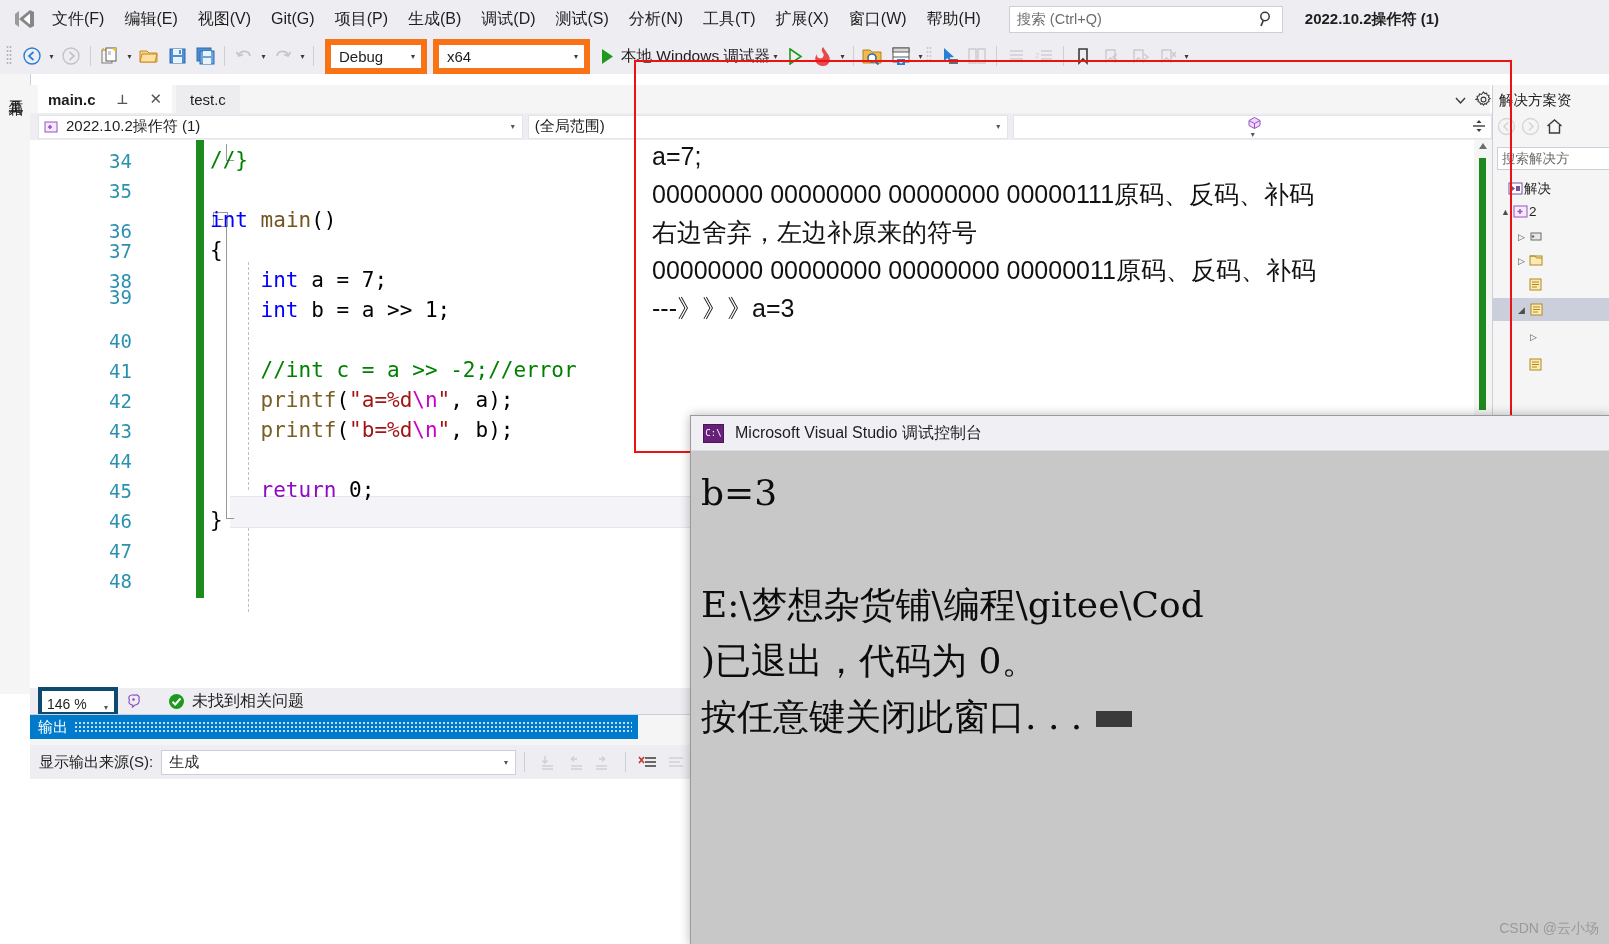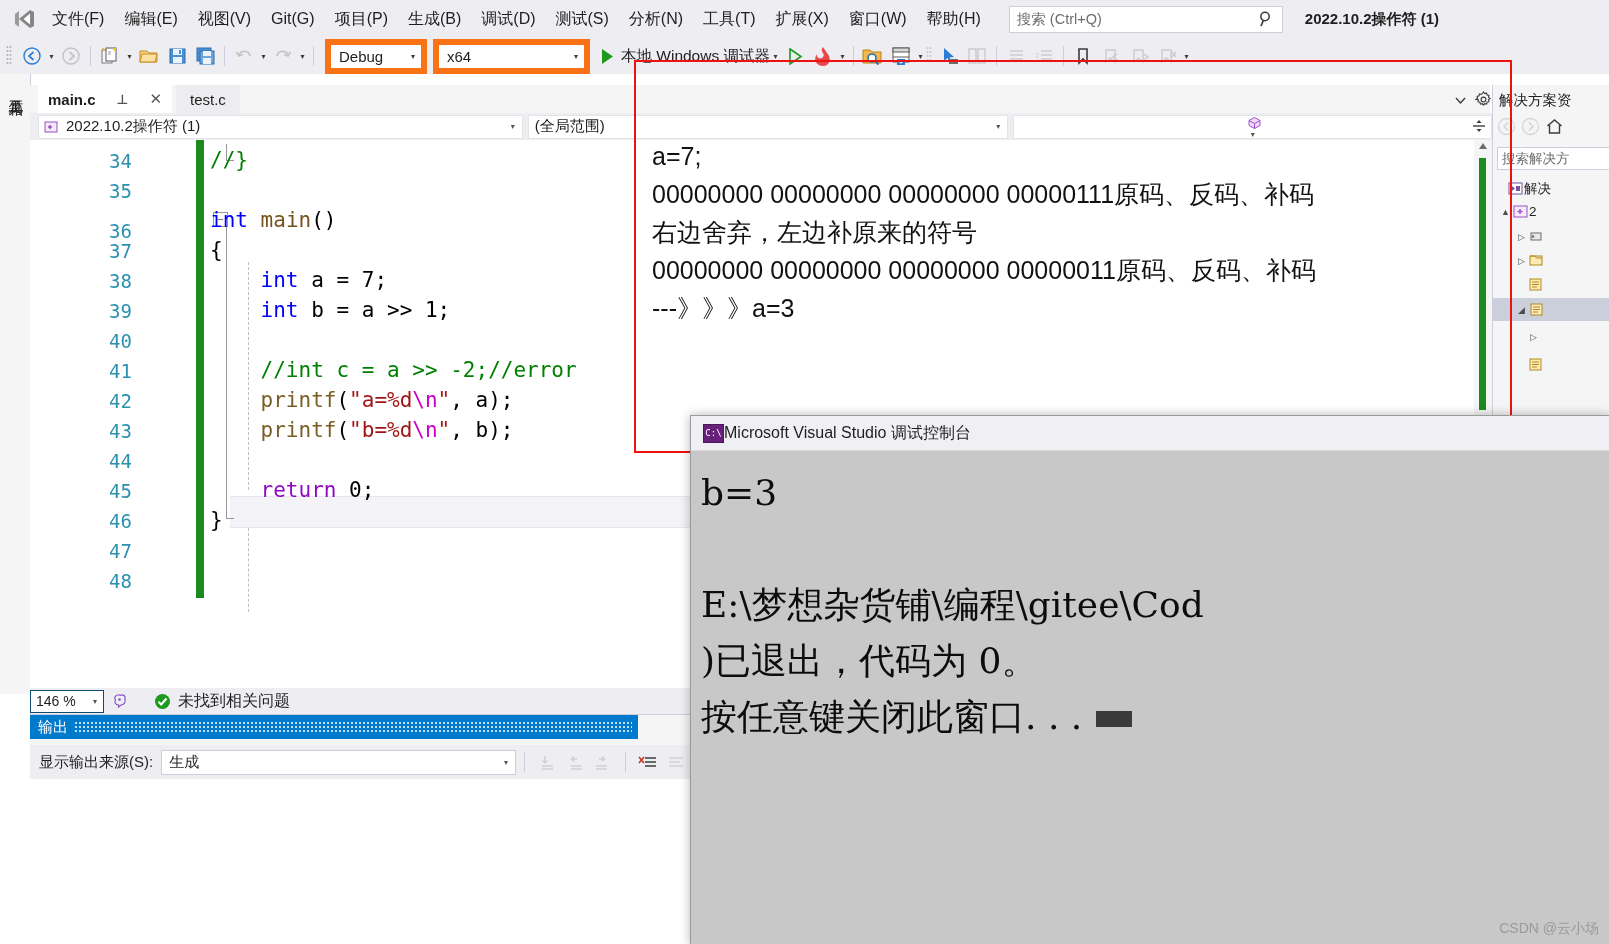--- a/index.html
+++ b/index.html
@@ -108,21 +108,21 @@
   .foldbracket{position:absolute;border-left:1px solid #989898;}
   .foldbracket.bot{border-bottom:1px solid #989898;width:7px;}
 
   
   #ed-scroll{position:absolute;right:0;top:0;width:18px;height:548px;background:#f5f5f5;}
   #ed-scroll .uparrow{position:absolute;top:2px;left:4px;}
   #ed-scroll .greenbar{position:absolute;left:5px;top:18px;width:7px;height:252px;background:#1d8a1d;}
 
   
   #zoombar{position:absolute;left:30px;top:688px;width:1462px;height:26px;background:#eeeef2;display:flex;align-items:center;}
-  #zoom-combo{width:72px;height:21px;margin-left:0;border:1px solid #0c4a6e;background:#fff;display:flex;align-items:center;font-size:14px;}
+  #zoom-combo{width:72px;height:21px;margin-left:8px;border:4px solid #0c4a6e;background:#fff;display:flex;align-items:flex-end;font-size:14px;}
   #zoom-combo .zv{flex:1;padding-left:5px;}
   #zoom-combo .za{width:16px;text-align:center;font-size:8px;color:#555;}
   #brain-icon{margin-left:8px;display:flex;align-items:center;}
   #issue-status{display:flex;align-items:center;margin-left:24px;font-size:16px;color:#1e1e1e;}
   #issue-status .ok{margin-right:7px;}
 
   
   #outpanel{position:absolute;left:30px;top:714px;width:660px;height:230px;background:#f5f5f5;border-top:1px solid #cccedb;}
   #out-header{position:absolute;left:0;top:0;width:608px;height:24px;background:#007acc;display:flex;align-items:center;}
   #out-header .ttl{color:#ffffff;font-size:15px;margin-left:8px;}
@@ -163,21 +163,21 @@
     position:absolute;left:690px;top:415px;width:919px;height:529px;
     background:#c8c8c8;border:1px solid #9a9a9a;box-shadow:0 0 10px rgba(0,0,0,.28);
   }
   #console-title{
     height:34px;background:#f0f0f4;display:flex;align-items:center;border-bottom:1px solid #dcdce0;
   }
   #console-title .cicon{
     width:19px;height:17px;margin-left:12px;background:#68217a;color:#fff;font-size:9px;
     display:flex;align-items:center;justify-content:center;font-family:"DejaVu Sans Mono",monospace;border:1px solid #4a1657;
   }
-  #console-title .ctxt{margin-left:0;font-size:16px;color:#1e1e1e;}
+  #console-title .ctxt{margin-left:11px;font-size:16px;color:#1e1e1e;}
   #console-body{
     position:absolute;left:0;top:35px;width:919px;height:494px;background:#c8c8c8;
     font-family:"DejaVu Serif","Liberation Serif",serif;font-size:36px;color:#0c0c0c;
     padding:14px 0 0 10px;box-sizing:border-box;white-space:nowrap;overflow:hidden;line-height:56px;
   }
   #console-body .spacer{height:56px;}
   #console-cursor{display:inline-block;width:36px;height:16px;background:#3a3a3a;vertical-align:2px;margin-left:14px;}
 
   
   #watermark{position:absolute;right:10px;bottom:6px;font-size:14px;color:#9a9a9a;}
@@ -477,21 +477,21 @@
 <div id="editor">
 
   <div id="highlight-line"></div>
 
   <div id="gutter">
     <div class="lnum" style="top:10px;">34</div>
     <div class="lnum" style="top:40px;">35</div>
     <div class="lnum" style="top:80px;">36</div>
     <div class="lnum" style="top:100px;">37</div>
     <div class="lnum" style="top:130px;">38</div>
-    <div class="lnum" style="top:160px;">39</div>
+    <div class="lnum" style="top:146px;">39</div>
     <div class="lnum" style="top:190px;">40</div>
     <div class="lnum" style="top:220px;">41</div>
     <div class="lnum" style="top:250px;">42</div>
     <div class="lnum" style="top:280px;">43</div>
     <div class="lnum" style="top:310px;">44</div>
     <div class="lnum" style="top:340px;">45</div>
     <div class="lnum" style="top:370px;">46</div>
     <div class="lnum" style="top:400px;">47</div>
     <div class="lnum" style="top:430px;">48</div>
   </div>

